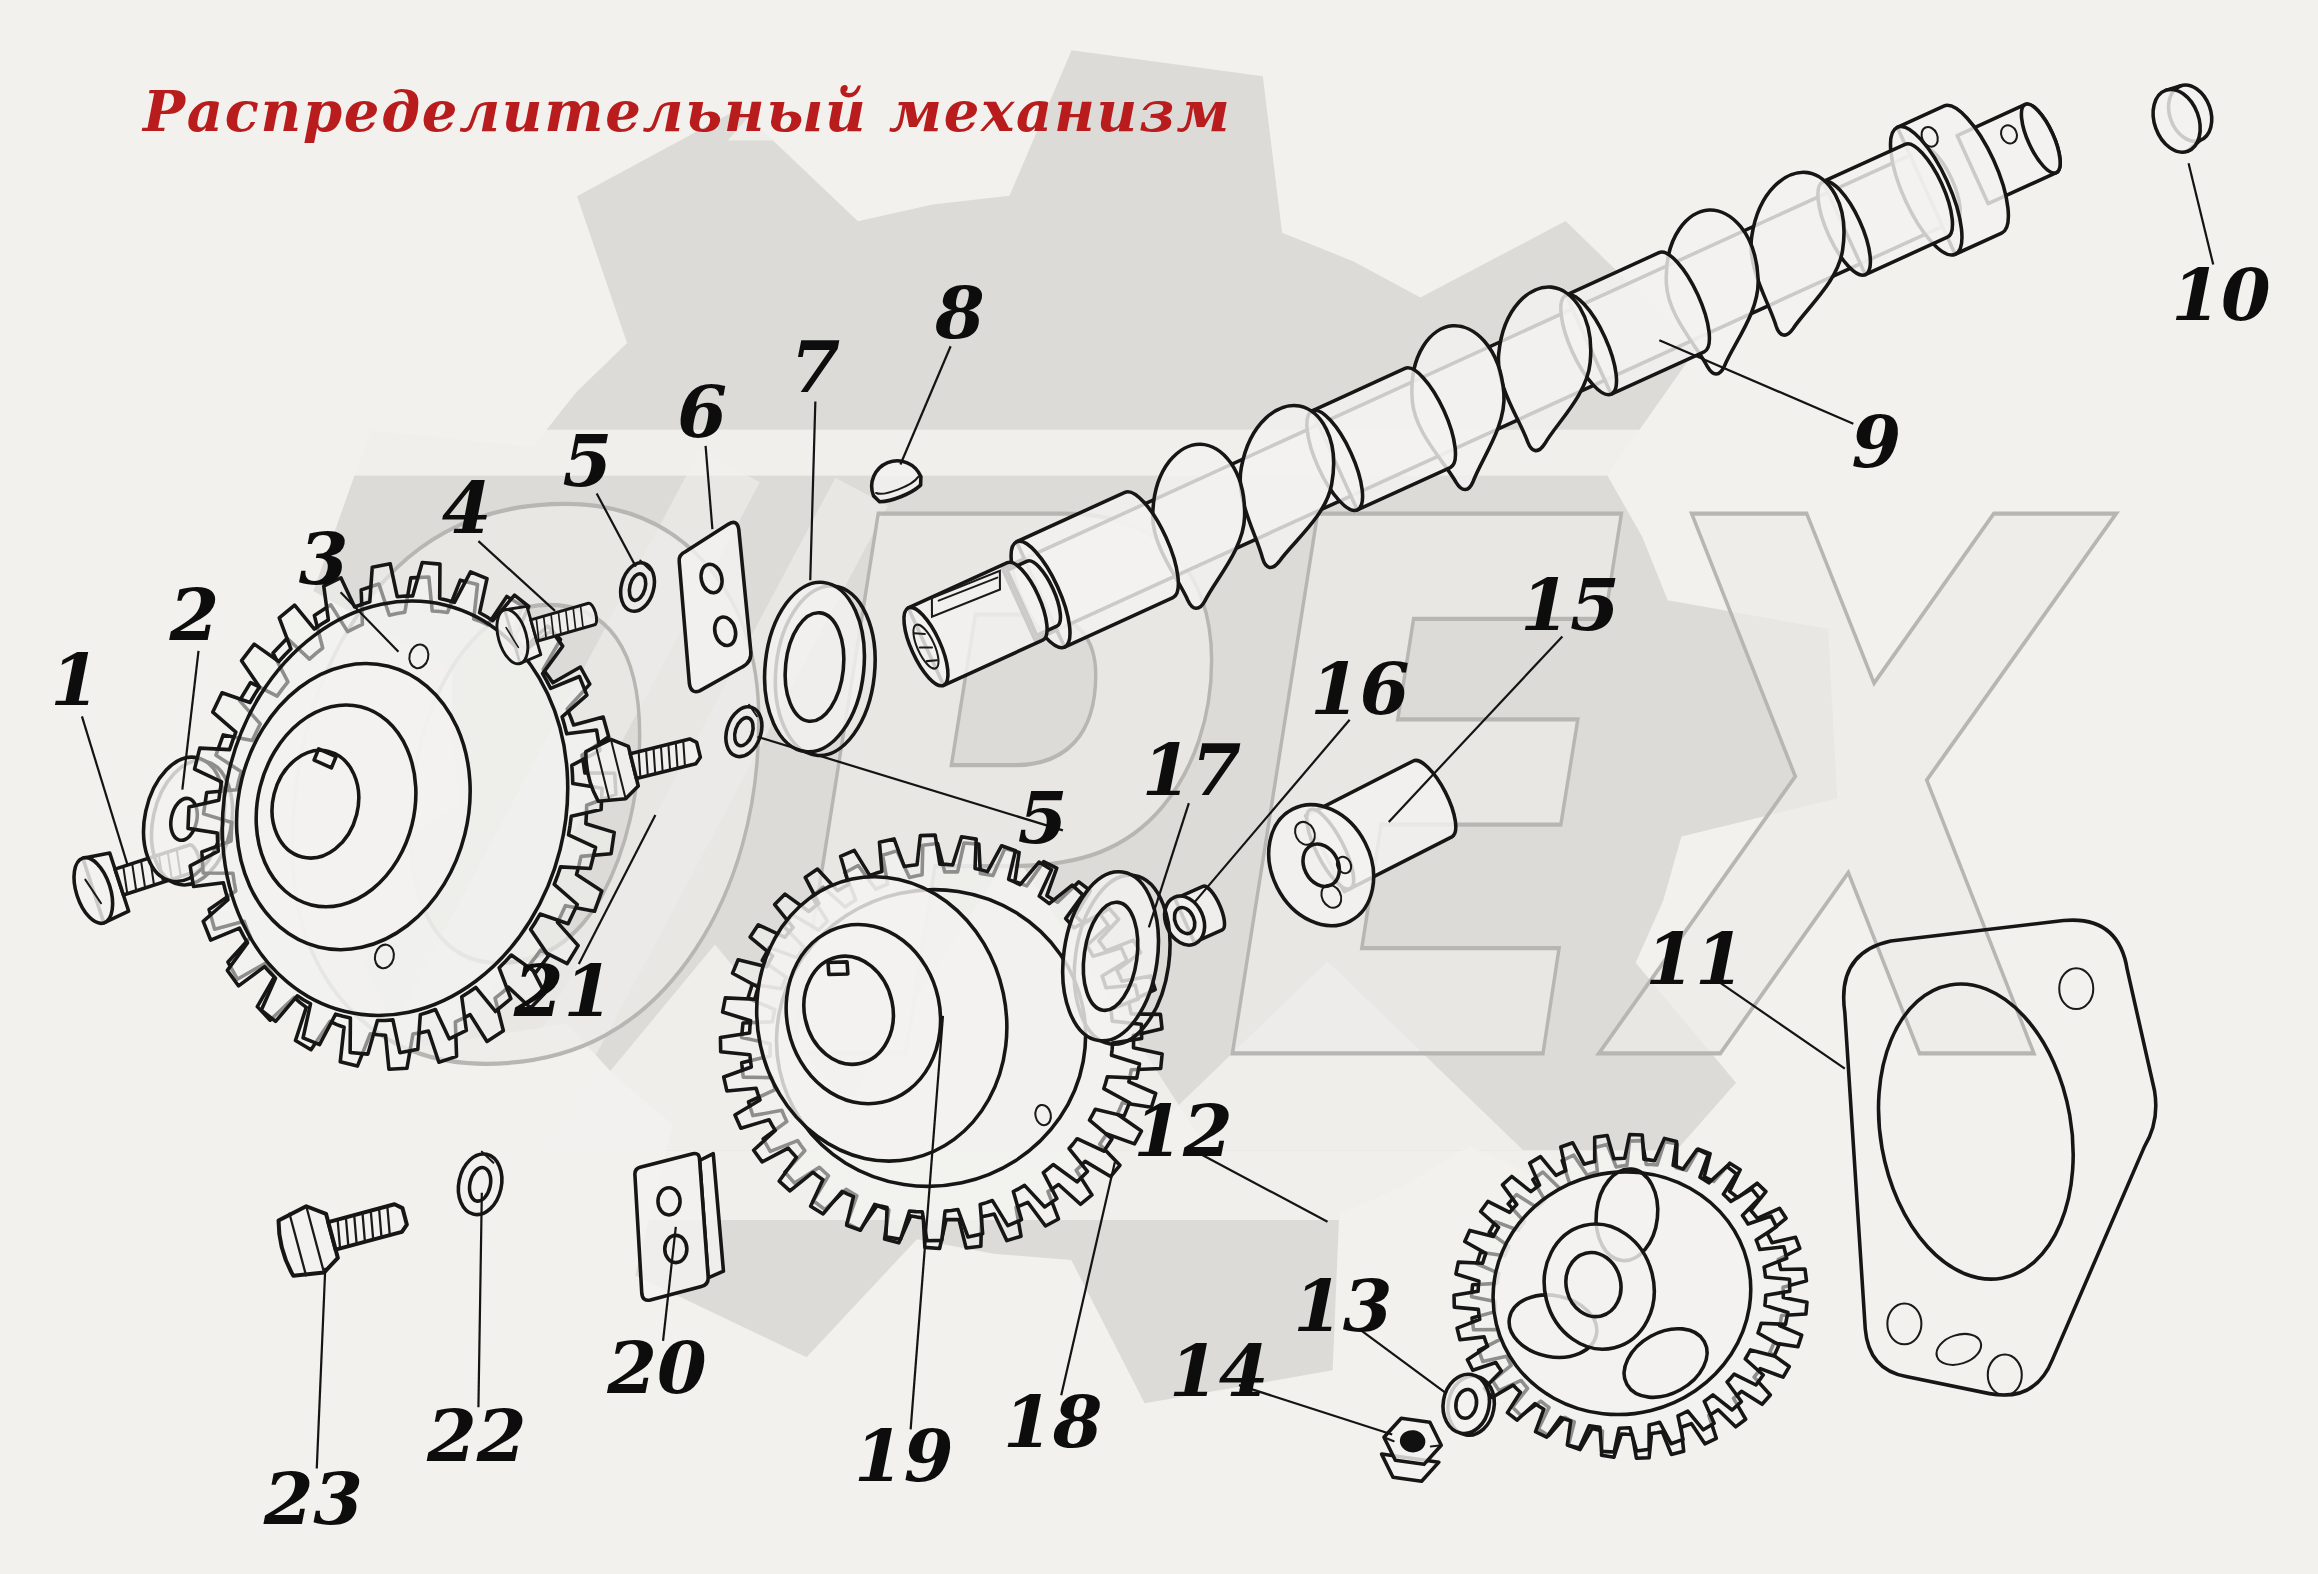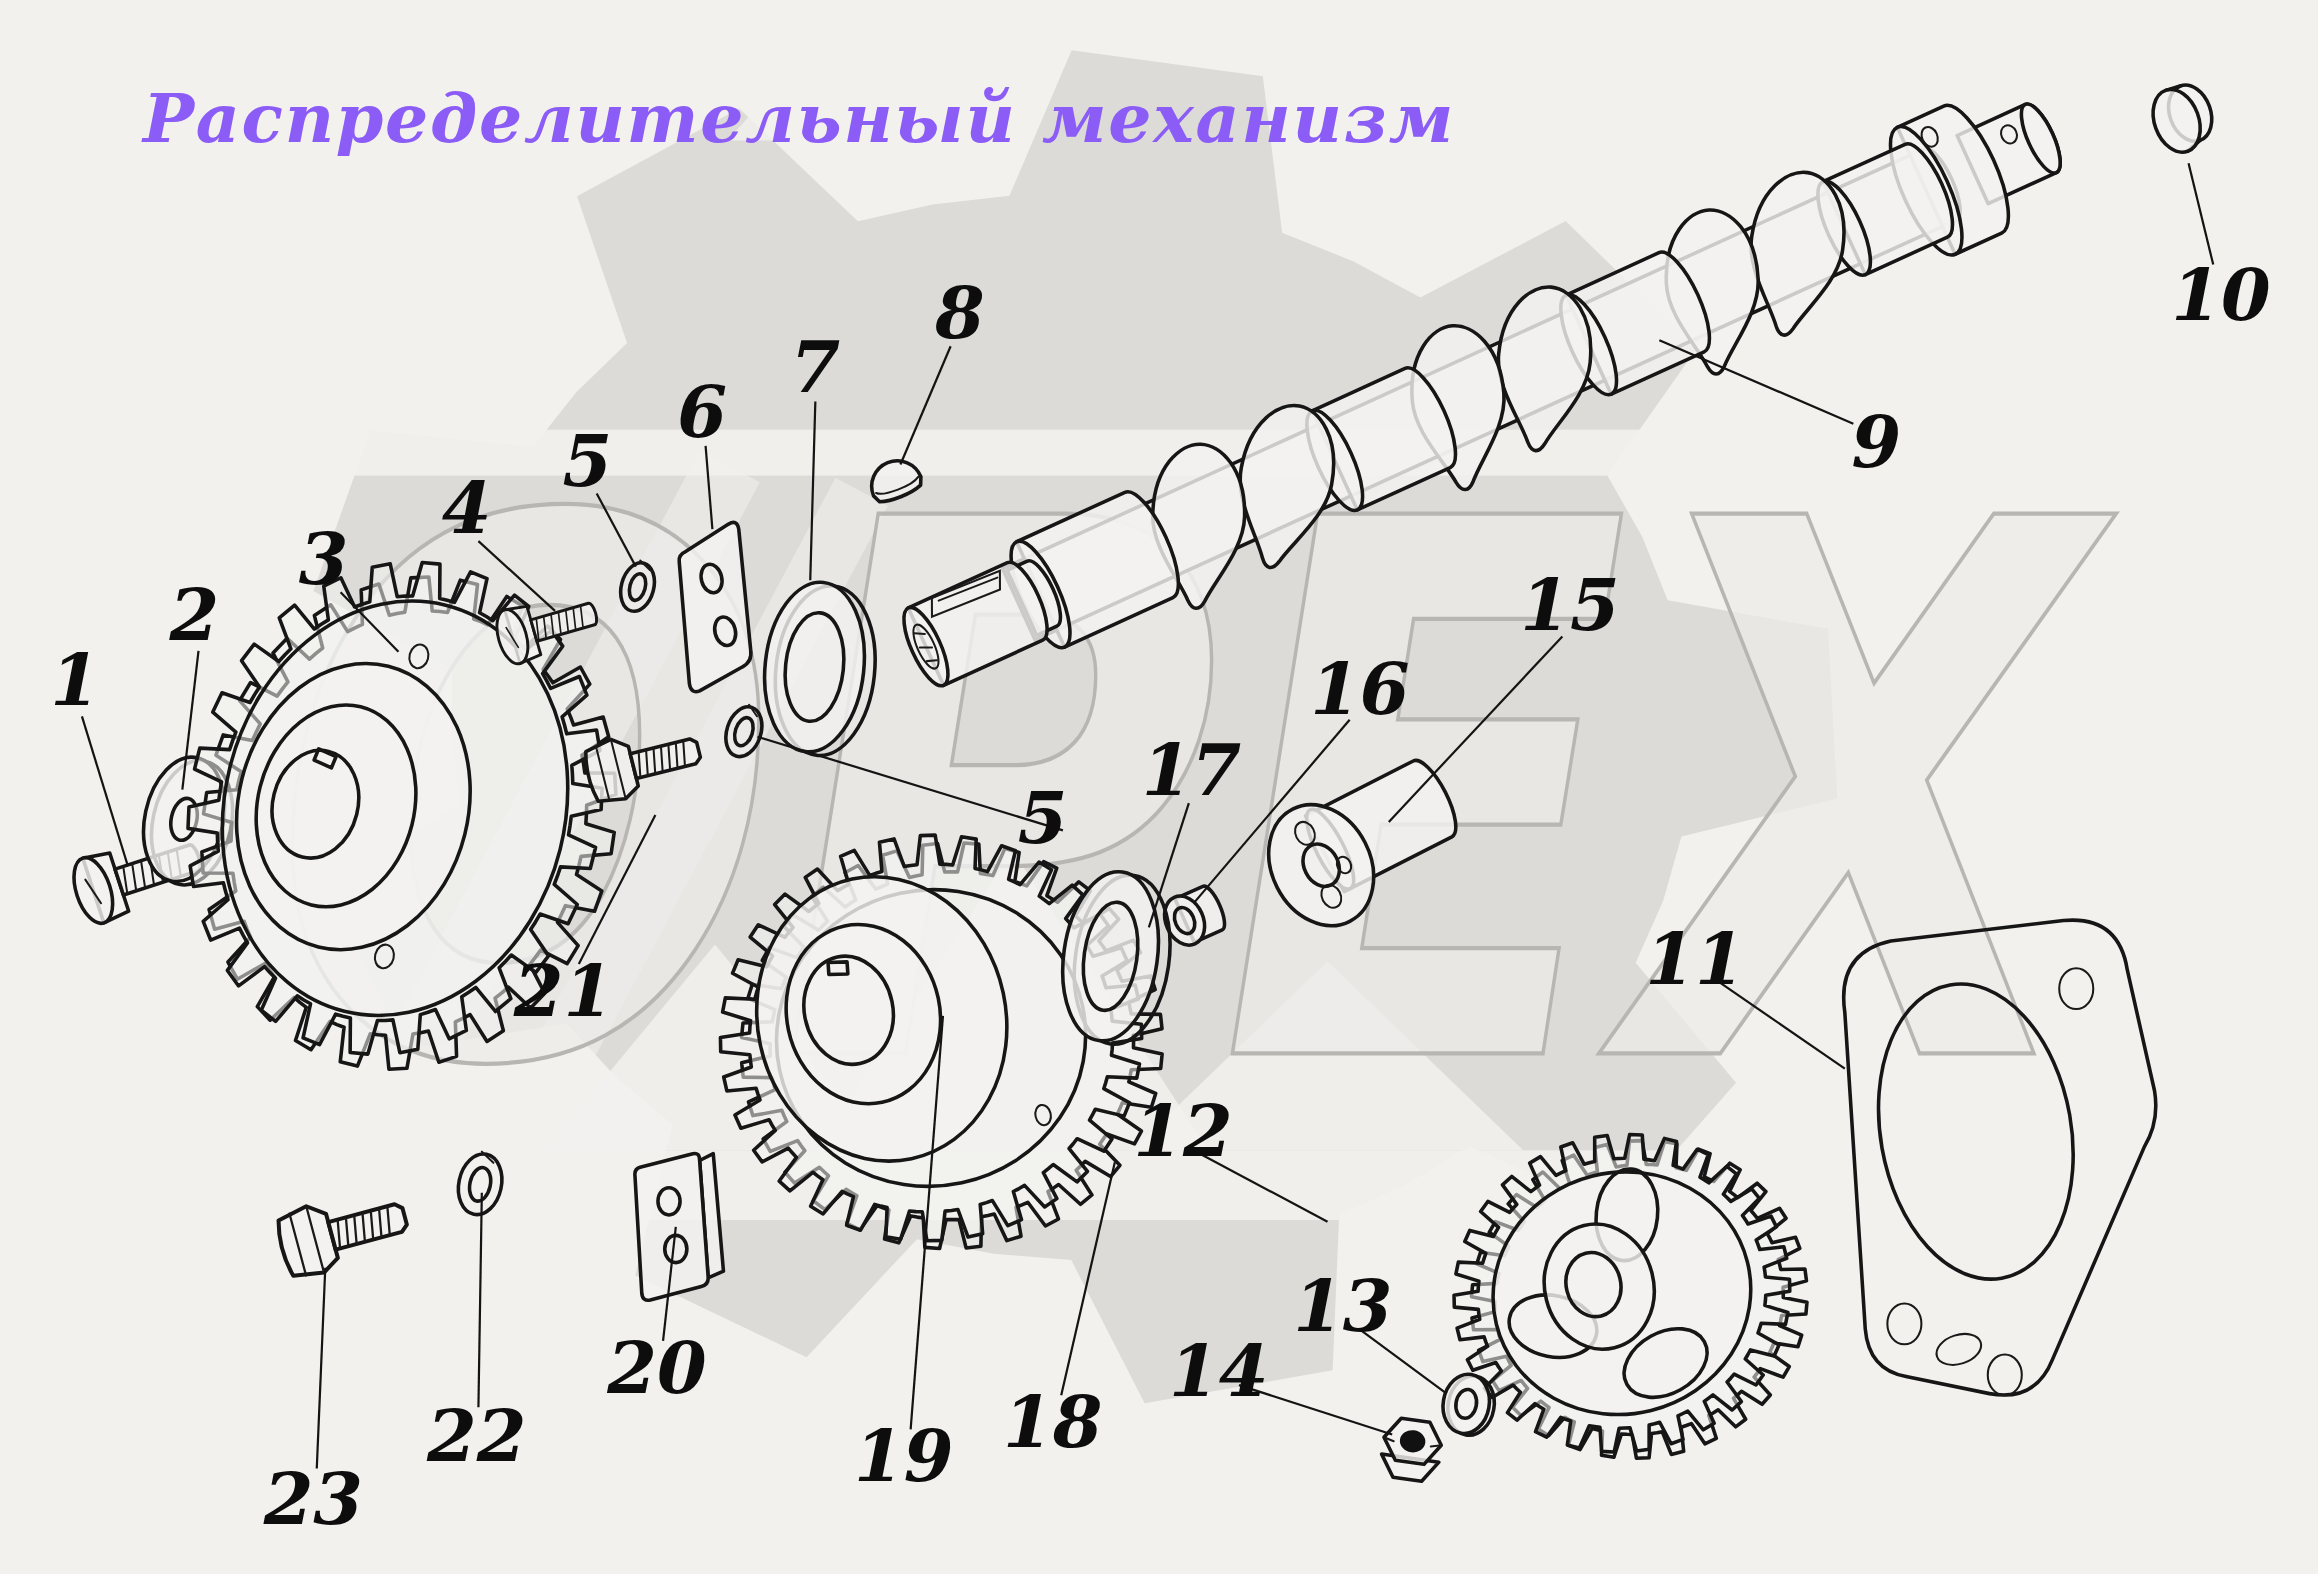--- a/index.html
+++ b/index.html
@@ -1,20 +1,20 @@
 <!DOCTYPE html>
 <html style="font-size:13.6px"><head>
 <meta charset="utf-8">
 <style>
   html,body{margin:0;padding:0;background:#f2f1ee;}
   .stage{position:relative;width:2319px;height:1574px;background:#f2f1ee;overflow:hidden;
          font-family:"DejaVu Serif","Liberation Serif",serif;}
   svg{position:absolute;left:0;top:0;}
-  .title{position:absolute;left:143px;top:78px;font-size:68px;font-weight:bold;font-style:italic;
-         color:#8b5cf6;letter-spacing:1.7px;white-space:nowrap;}
+  .title{position:absolute;left:143px;top:78px;font-size:56px;font-weight:bold;font-style:italic;
+         color:#b91c1c;letter-spacing:1.7px;white-space:nowrap;}
   .part{stroke:#161616;stroke-width:4.2;fill:none;stroke-linejoin:round;stroke-linecap:round;}
   .pfill{stroke:#161616;stroke-width:4.2;fill:rgba(243,242,240,0.82);stroke-linejoin:round;stroke-linecap:round;}
   .pfill2{stroke:#161616;stroke-width:4.2;fill:rgba(243,242,240,0.55);stroke-linejoin:round;stroke-linecap:round;}
   .thin{stroke:#1a1a1a;stroke-width:2.4;fill:none;stroke-linecap:round;}
   .leader{stroke:#141414;stroke-width:2.6;fill:none;}
   .callout{font-family:"DejaVu Serif","Liberation Serif",serif;font-size:84px;font-weight:bold;
            font-style:italic;fill:#0d0d0d;}
 </style>
 </head>
 <body>

